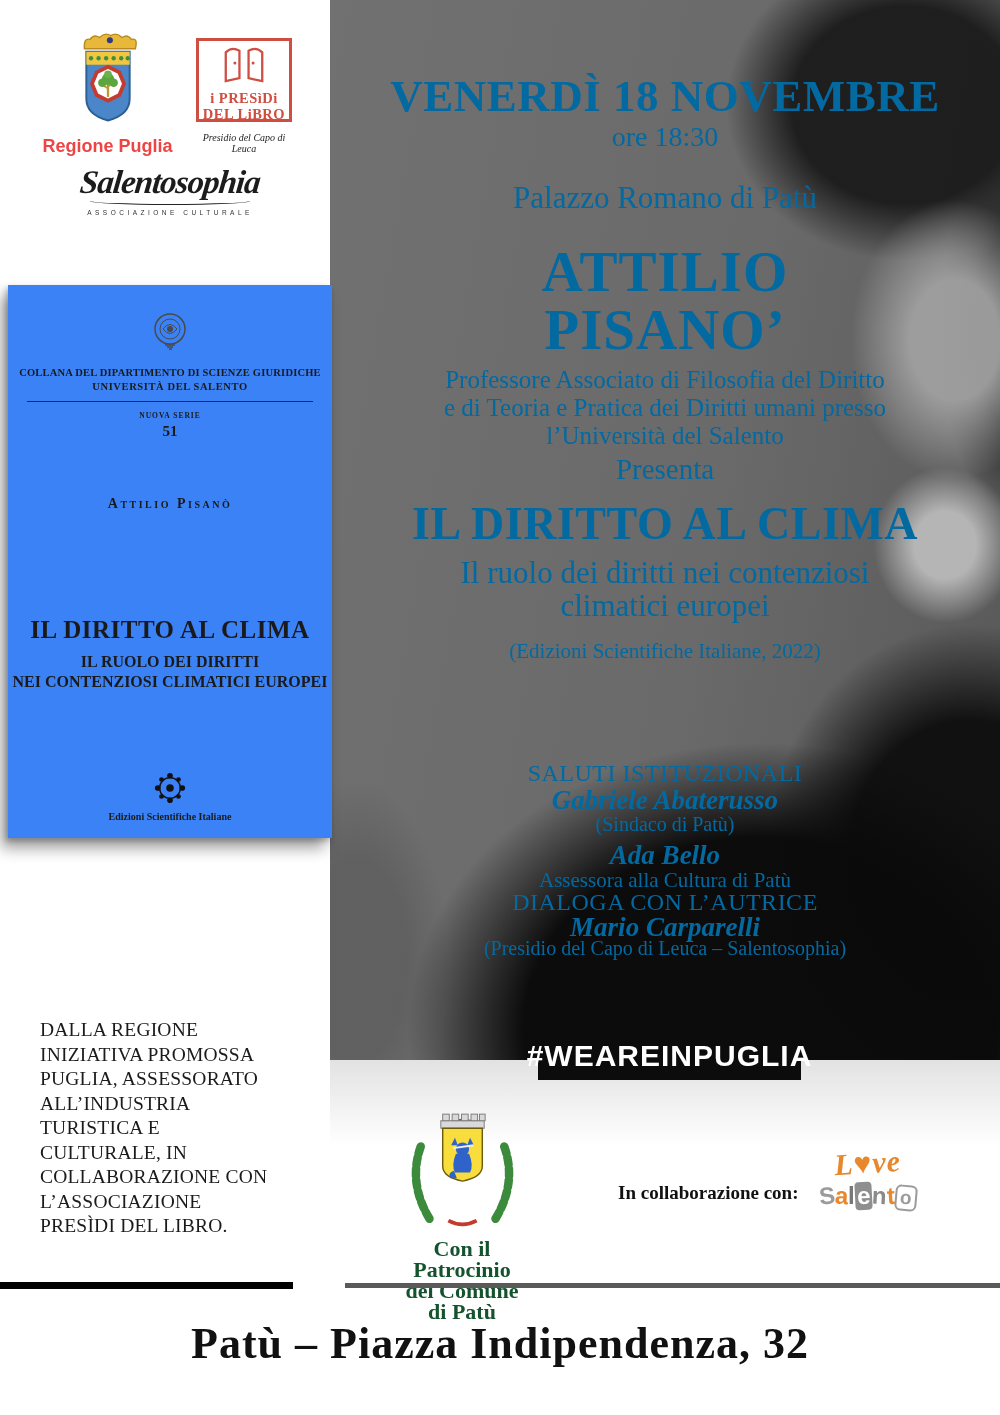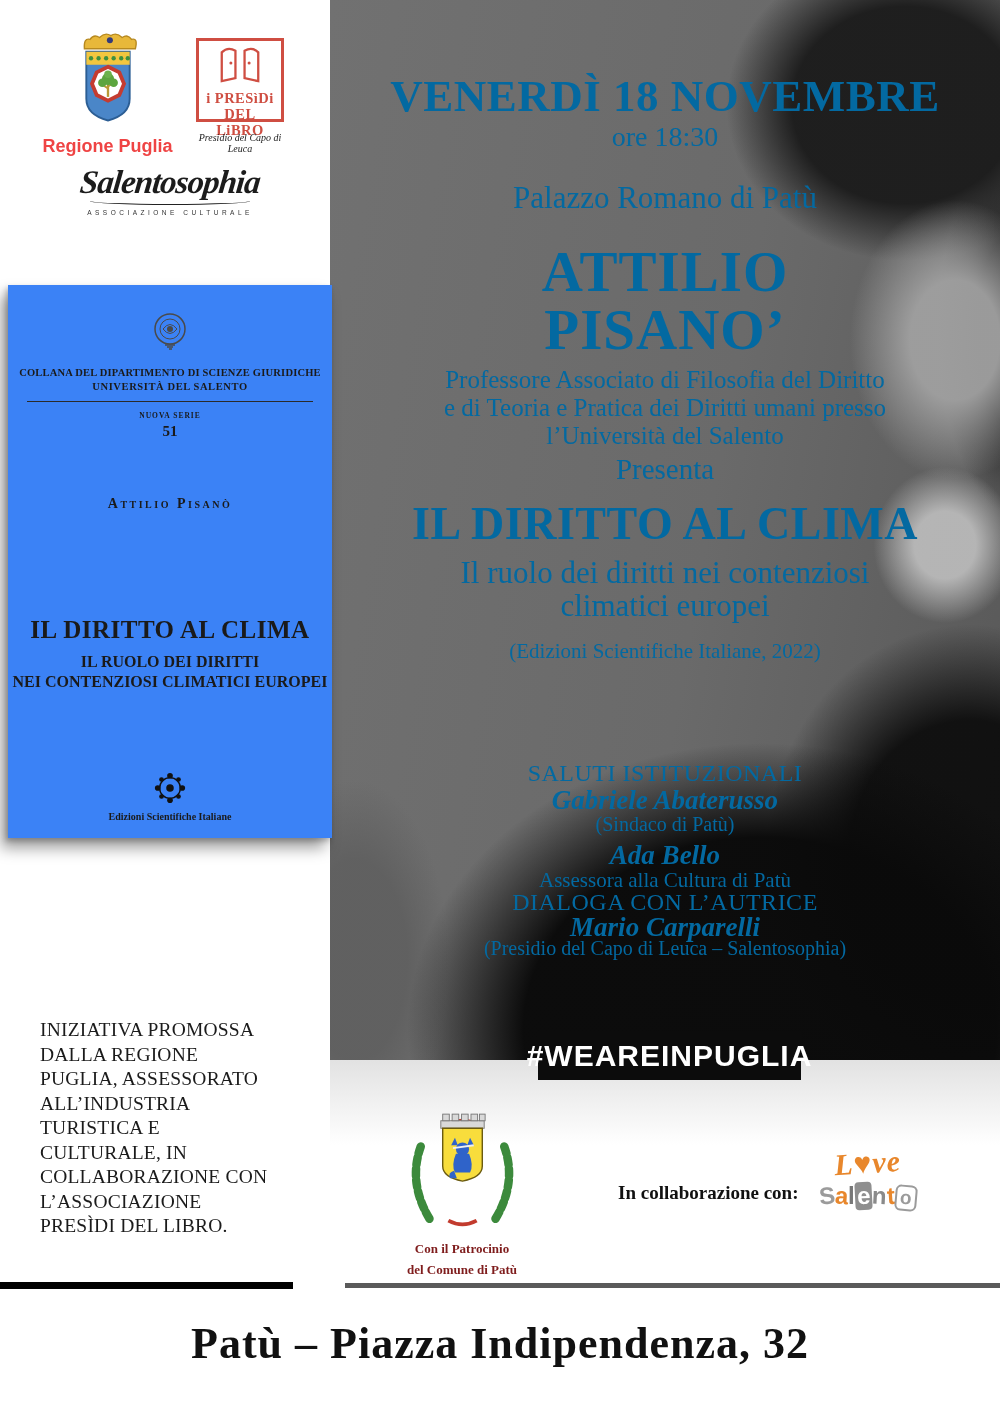--- a/index.html
+++ b/index.html
@@ -46,21 +46,21 @@
   .ev-mrole{top:937px;font-size:20px;}
   .badge{position:absolute;left:538px;top:1032px;width:263px;height:48px;background:#0c0c0c;
          display:flex;align-items:center;justify-content:center;}
   .badge span{color:#fff;font-family:"Liberation Sans",sans-serif;font-weight:bold;
          font-size:30px;letter-spacing:1px;}
 
   
   .regione{position:absolute;left:30px;top:30px;width:155px;text-align:center;}
   .regione-label{margin-top:4px;font-family:"Liberation Sans",sans-serif;font-weight:bold;
          font-size:18px;color:#ef4444;text-align:center;}
-  .presidi{position:absolute;left:196px;top:38px;width:88px;}
+  .presidi{position:absolute;left:196px;top:38px;width:96px;}
   .presidi-box{border:3px solid #cf4e42;height:84px;text-align:center;padding-top:5px;box-sizing:border-box;}
   .presidi-t{color:#cf4e42;font-weight:bold;font-size:14.5px;line-height:16px;letter-spacing:.5px;}
   .presidi-cap{margin-top:10px;text-align:center;font-style:italic;font-size:10px;color:#222;}
   .salento-script{position:absolute;left:70px;top:164px;width:200px;text-align:center;color:#1c1c1c;}
   .salento-name{font-size:33px;font-style:italic;font-weight:bold;letter-spacing:-1px;transform:skewX(-6deg);}
   .flourish{width:160px;height:7px;border-bottom:1.5px solid #222;border-radius:50%;margin:-4px auto 0;}
   .salento-cap{margin-top:4px;font-family:"Liberation Sans",sans-serif;font-size:6.5px;
          letter-spacing:3.5px;color:#333;}
 
   
@@ -78,21 +78,21 @@
   .bc-s2{margin-top:2px;font-size:16px;font-weight:bold;}
   .bc-esi{margin-top:80px;}
   .bc-pub{margin-top:2px;font-size:10px;font-weight:bold;}
 
   
   .promo{position:absolute;left:40px;top:1018px;width:285px;font-size:19.5px;line-height:24.5px;
          color:#1b1b1b;letter-spacing:.2px;}
 
   
   .patu{position:absolute;left:398px;top:1100px;width:128px;text-align:center;}
-  .patu-cap{margin-top:2px;font-size:13px;font-weight:bold;line-height:21px;color:#7f1d1d;}
+  .patu-cap{margin-top:2px;font-size:22px;font-weight:bold;line-height:21px;color:#14532d;}
   .collab-label{position:absolute;left:618px;top:1182px;font-size:19px;font-weight:bold;color:#111;}
   .love{position:absolute;left:800px;top:1146px;width:135px;text-align:center;}
   .love-word{font-size:30px;font-weight:bold;font-style:italic;color:#e8872c;
          transform:rotate(-4deg);letter-spacing:1px;}
   .love-salento{margin-top:2px;font-family:"Liberation Sans",sans-serif;font-weight:bold;font-size:24px;}
   .love-salento span{display:inline-block;}
   .sl0{color:#9b9b9b;transform:rotate(-6deg);}
   .sl1{color:#e8872c;transform:rotate(4deg);}
   .sl2{color:#777;}
   .sl3{color:#fff;background:#8f8f8f;border-radius:4px;padding:0 2px;transform:rotate(-3deg);}
@@ -212,22 +212,22 @@
         <circle cx="9" cy="9" r="2.5" fill="#111"></circle>
           <circle cx="27" cy="9" r="2.5" fill="#111"></circle>
         <circle cx="9" cy="27" r="2.5" fill="#111"></circle>
           <circle cx="27" cy="27" r="2.5" fill="#111"></circle>
       </svg>
     </div>
     <div class="bc-pub">Edizioni Scientifiche Italiane</div>
   </div>
 
   <div class="promo">
+    <div>DALLA REGIONE</div>
     <div>INIZIATIVA PROMOSSA</div>
-    <div>DALLA REGIONE</div>
     <div>PUGLIA, ASSESSORATO</div>
     <div>ALL’INDUSTRIA</div>
     <div>TURISTICA E</div>
     <div>CULTURALE, IN</div>
     <div>COLLABORAZIONE CON</div>
     <div>L’ASSOCIAZIONE</div>
     <div>PRESÌDI DEL LIBRO.</div>
   </div>
 
   <div class="patu">

